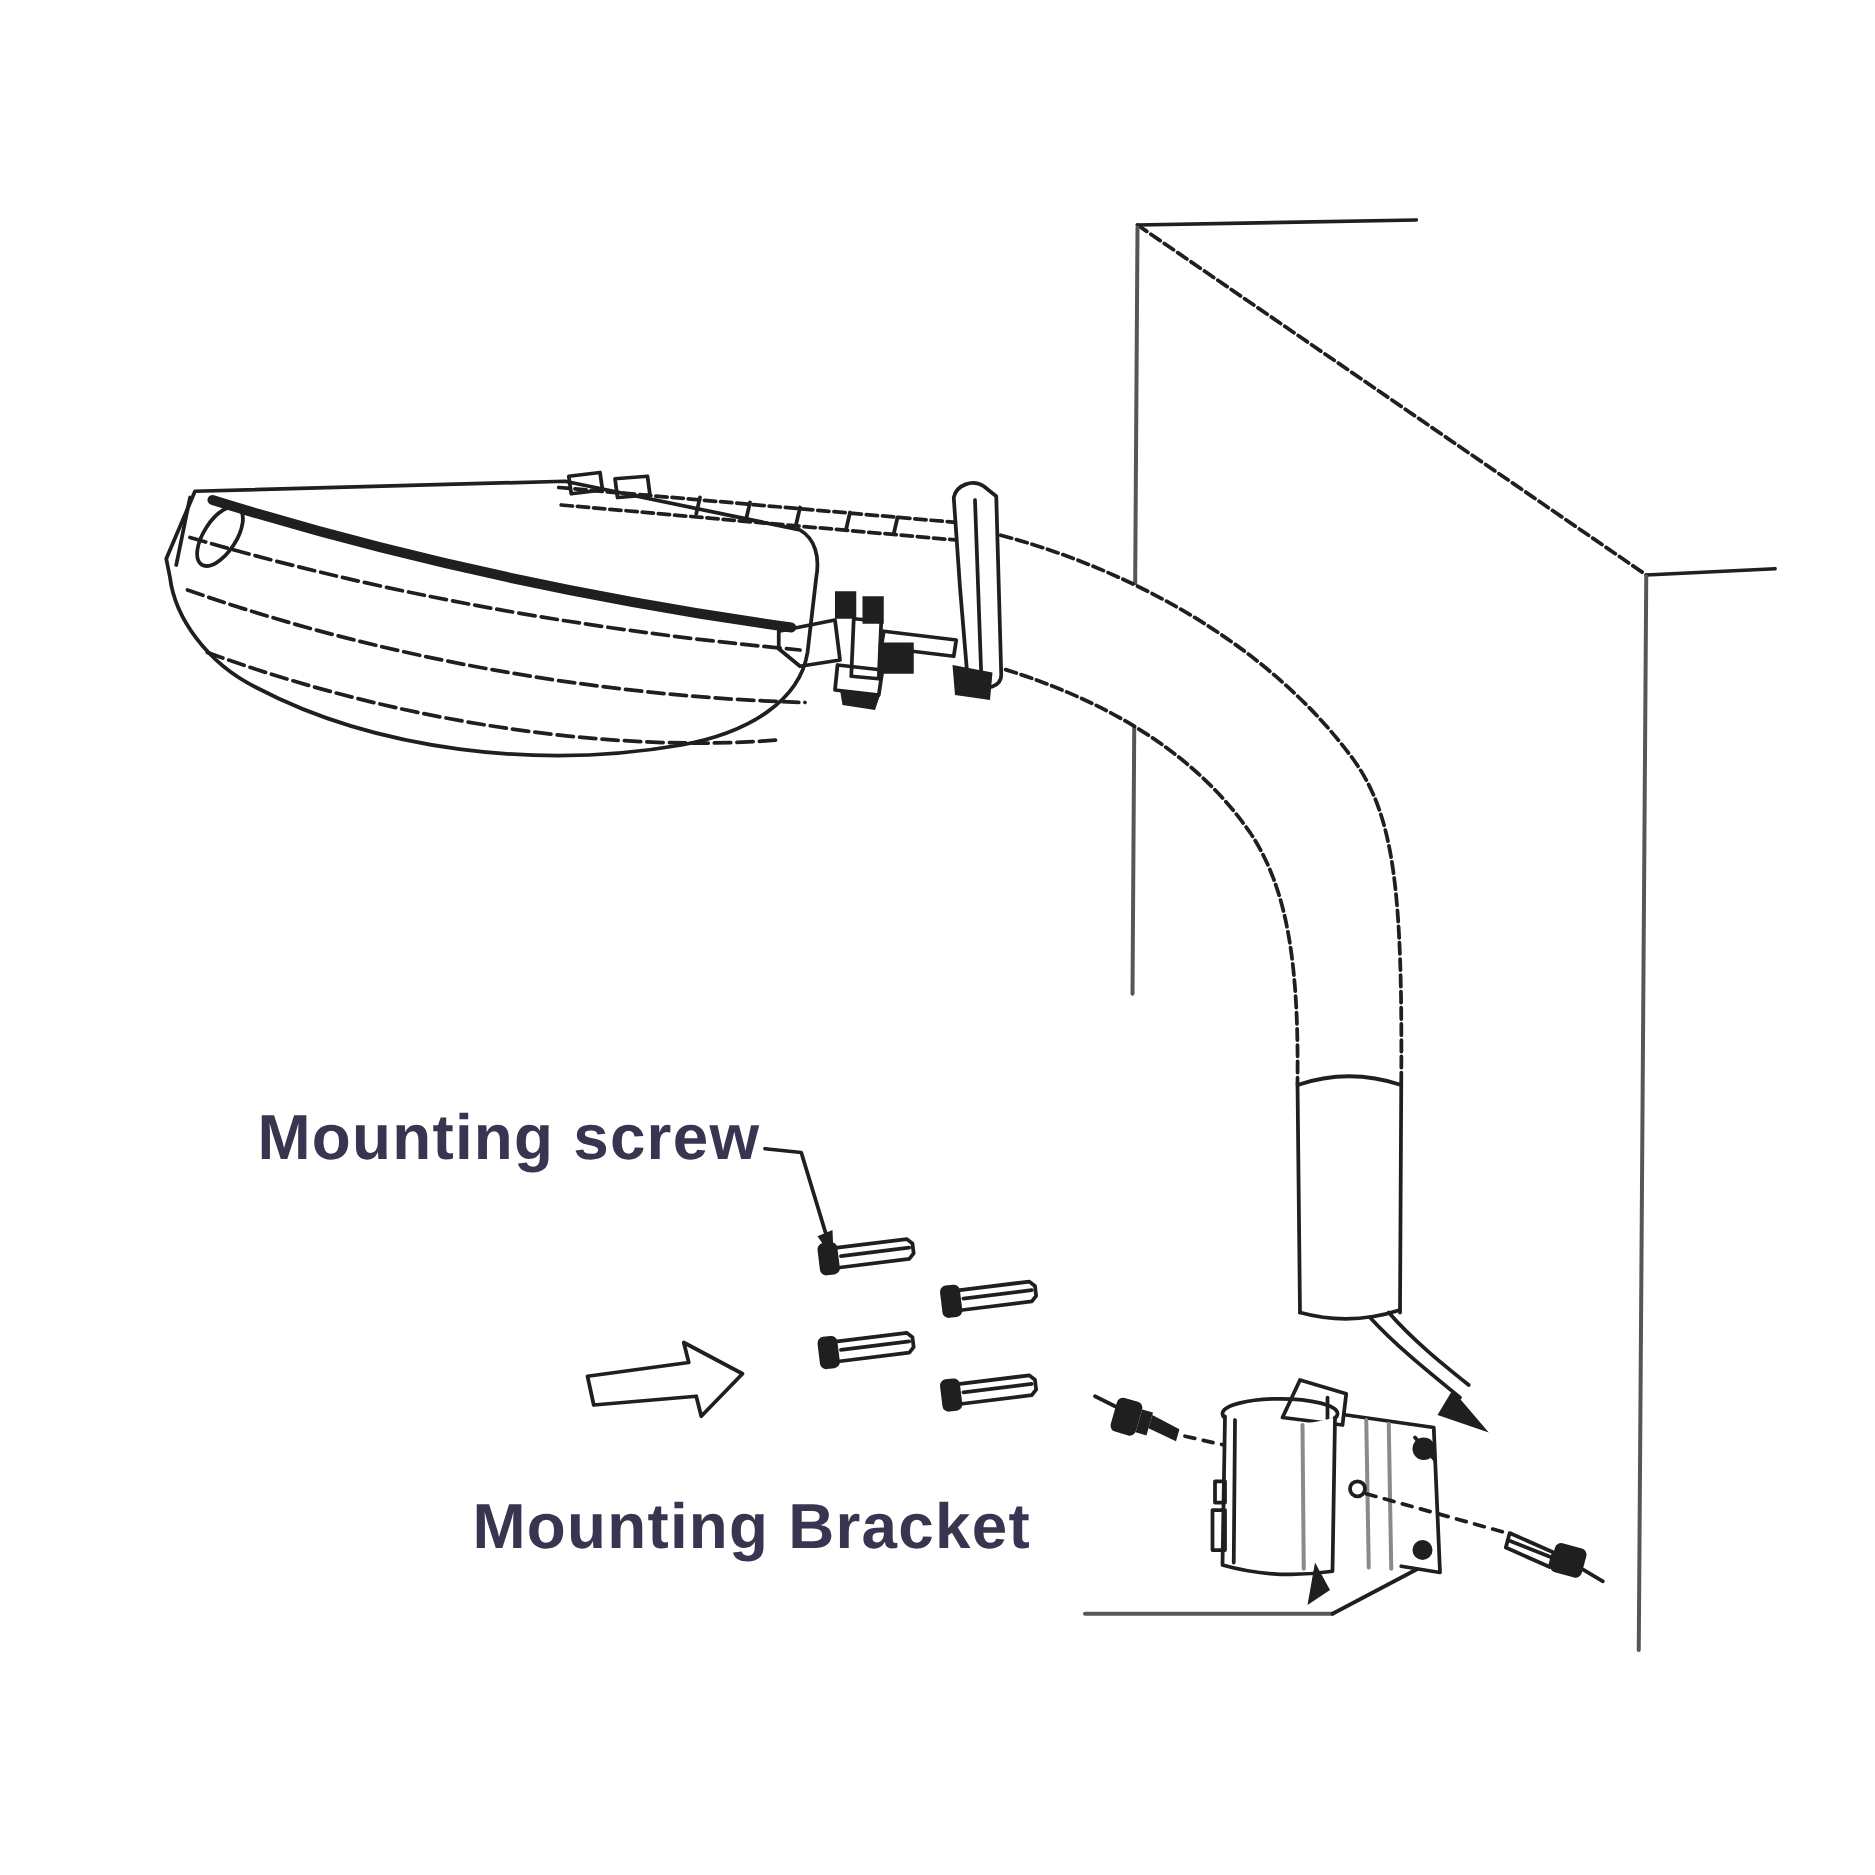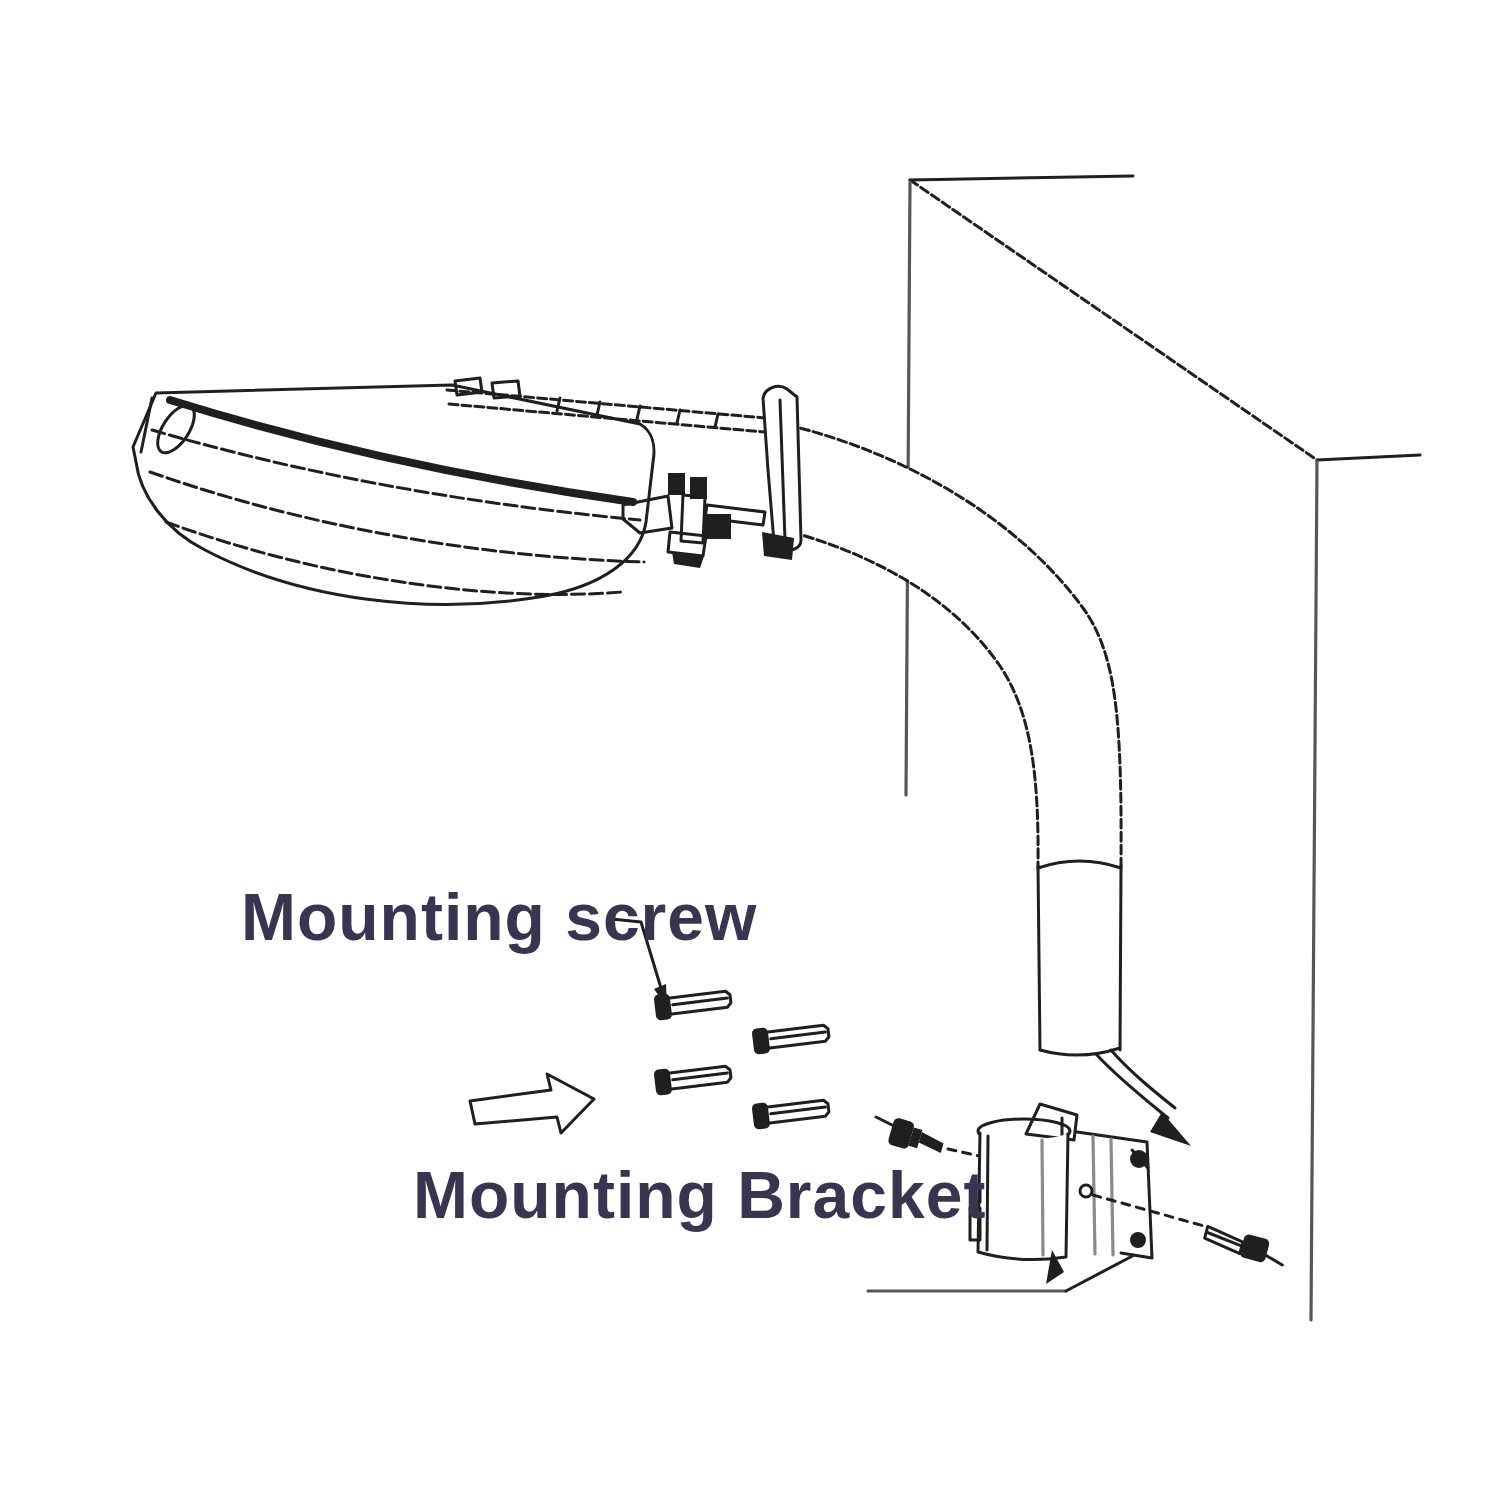--- a/index.html
+++ b/index.html
@@ -16,21 +16,21 @@
   .ln{stroke:var(--line);fill:none;stroke-width:3;stroke-linecap:round;stroke-linejoin:round;}
   .lnthick{stroke:var(--line);fill:none;stroke-width:8;stroke-linecap:round;}
   .lnwall{stroke:var(--wall_line);fill:none;stroke-width:3.2;stroke-linecap:round;}
   .sketch{stroke-dasharray:13 5;}
   .sketch2{stroke-dasharray:9 4;}
   .dashlead{stroke-dasharray:8 7;}
   .wfill{fill:#ffffff;}
   .dfill{fill:var(--line);stroke:none;}
   .gray{stroke:#8a8a8a;}
   .label{position:absolute;color:var(--label_text);font-weight:700;
-         font-size:66px;letter-spacing:1px;white-space:nowrap;line-height:1;margin-left:35px;}
+         font-size:51px;letter-spacing:1px;white-space:nowrap;line-height:1;}
 </style>
 </head>
 <body>
 
 <div class="stage">
   <svg width="1500" height="1500" viewBox="0 0 1500 1500">
 
     <g>
       <path class="ln" d="M910,180 L1133,176"></path>
       <path class="ln sketch2" d="M910,180 L1317,460"></path>
@@ -173,14 +173,14 @@
     <path class="ln" stroke-width="3.5" fill="#ffffff" d="M470,1101 L551,1090 L547,1074 L594,1099 L561,1133 L557,1117 L475,1124 Z"></path>
 
     <g>
       <path class="ln" stroke-width="2.5" d="M612,919 L641,922 L661,988"></path>
       <polygon class="dfill" points="654,989 666,984 667,1008"></polygon>
     </g>
   </svg>
 
   <div class="label" style="left:206px;top:884px;">Mounting screw</div>
 
-  <div class="label" style="left:378px;top:1162px;">Mounting Bracket</div>
+  <div class="label" style="left:378px;top:1195px;">Mounting Bracket</div>
 </div>
 
 </body></html>

